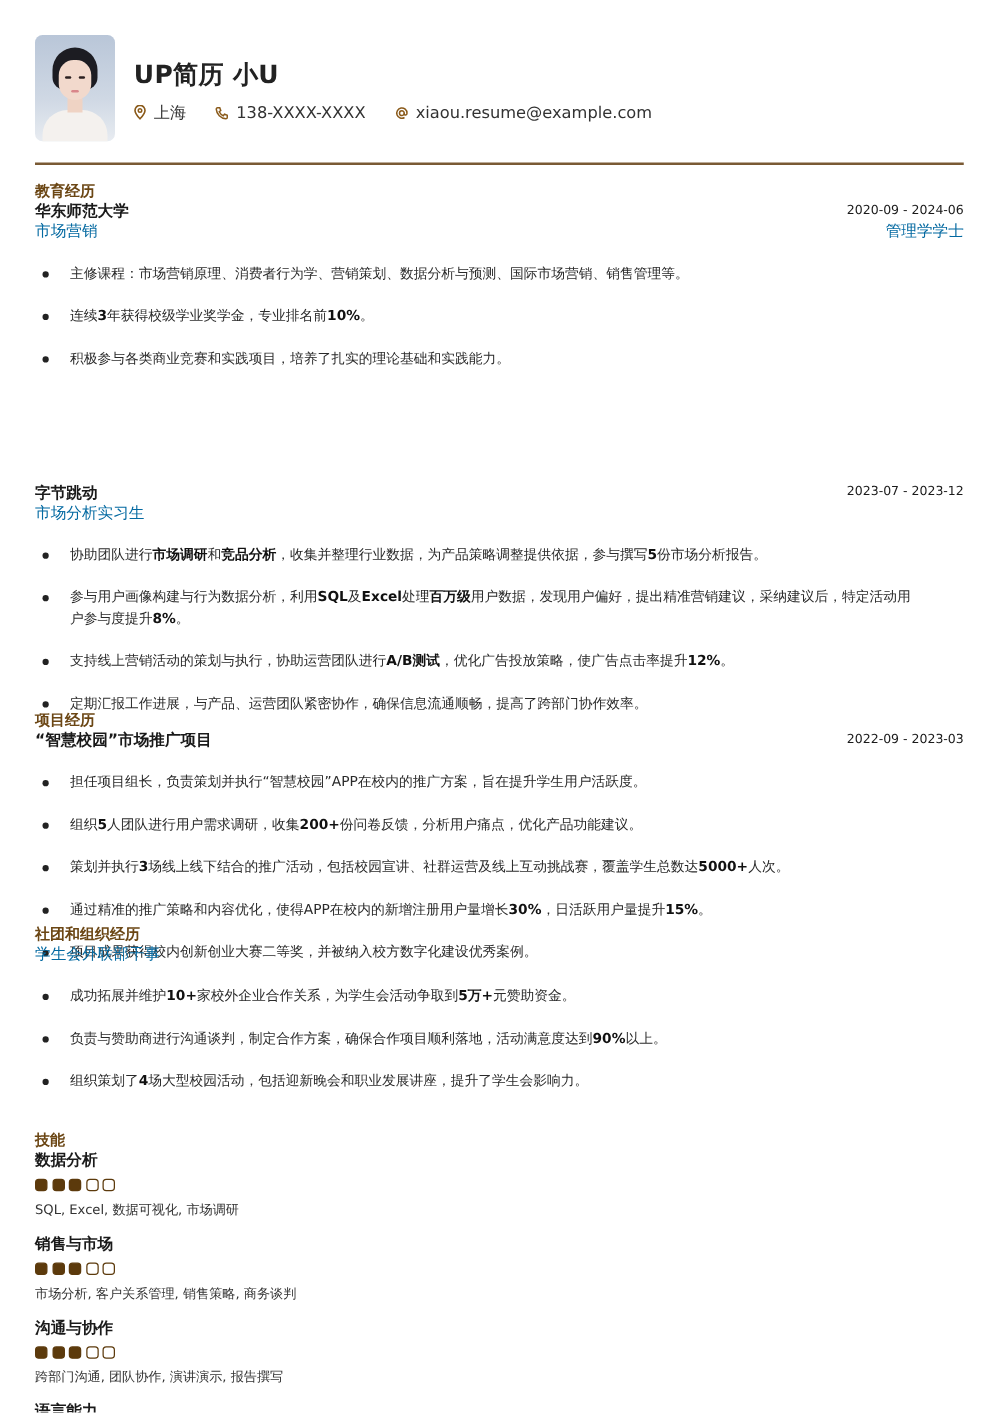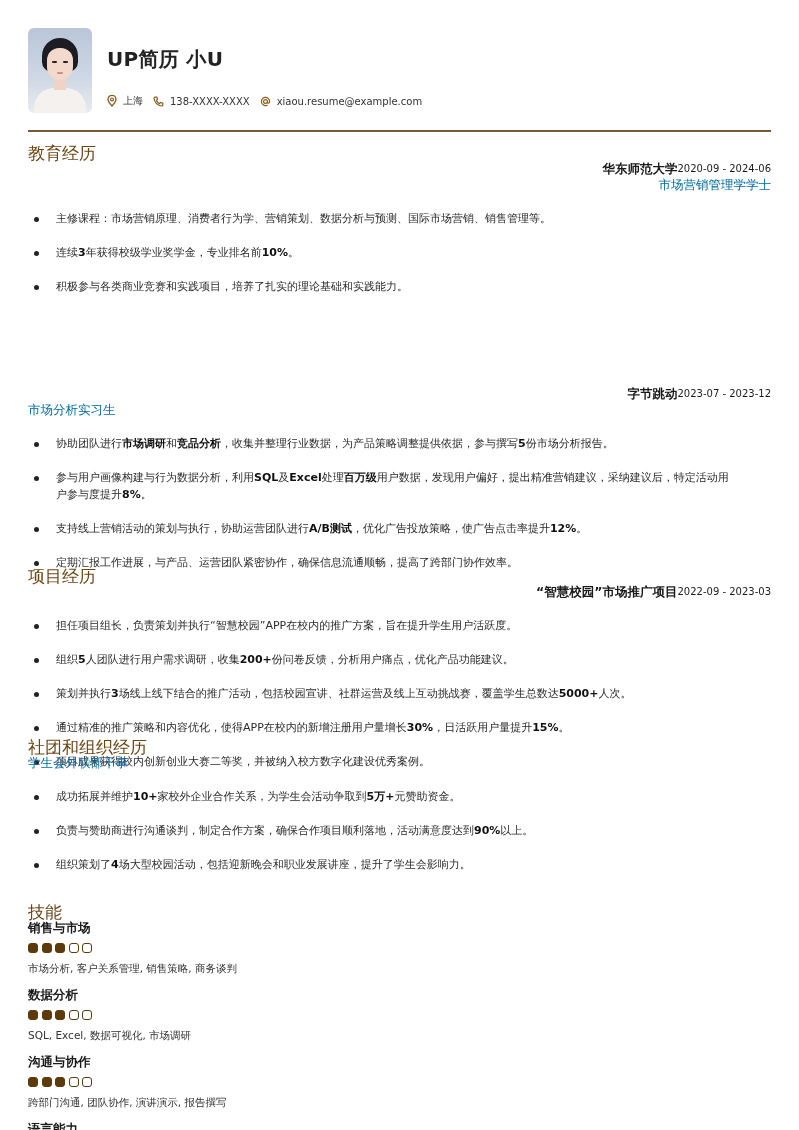--- a/index.html
+++ b/index.html
@@ -35,33 +35,33 @@
     .avatar .neck { position: absolute; left: 26px; top: 50px; width: 12px; height: 12px; background: #efd3c4; }
     .avatar .body {
       position: absolute; left: 6px; top: 60px; width: 52px; height: 30px;
       border-radius: 20px 20px 0 0; background: #f4f1ee;
     }
     .name {
       position: absolute; left: 79px; top: 46px;
       font-size: 20px; font-weight: bold; color: #222; letter-spacing: 0.3px;
     }
     .contacts {
-      position: absolute; left: 79px; top: 94px; display: flex; align-items: center;
-      font-size: 10px; color: #333;
+      position: absolute; left: 79px; top: 81px; display: flex; align-items: center;
+      font-size: 13px; color: #333; gap: 13px;
     }
     .contact { display: flex; align-items: center; margin-right: 10px; }
     .contact .ic { color: #8a5a1a; margin-right: 6px; display: inline-flex; }
     .divider {
       position: absolute; left: 0; top: 130px; width: 743px; height: 1.5px; background: #7a5a34;
     }
 
     
     .section { position: absolute; left: 0; width: 743px; }
-    .sec-title { font-size: 17px; font-weight: normal; color: #6b4614; line-height: 16px; }
-    .row { display: flex; justify-content: flex-end; line-height: 16px; }
+    .sec-title { font-size: 12px; font-weight: bold; color: #6b4614; line-height: 16px; }
+    .row { display: flex; justify-content: space-between; line-height: 16px; }
     .org { font-size: 12.5px; font-weight: bold; color: #1a1a1a; }
     .date { font-size: 10px; font-weight: normal; color: #1a1a1a; }
     .sub { font-size: 12.5px; color: #0369a1; line-height: 16px; }
     .bullets { list-style: none; margin-top: 6px; }
     .bullets li {
       position: relative; padding-left: 28px; font-size: 11px; color: #2a2a2a;
       line-height: 17px; margin-bottom: 7px; padding-right: 40px; margin-top: 17px;
     }
     .bullets li::before {
       content: ""; position: absolute; left: 6px; top: 7px; width: 5px; height: 5px;
@@ -181,42 +181,42 @@
         <li>成功拓展并维护<b>10+</b>家校外企业合作关系，为学生会活动争取到<b>5万+</b>元赞助资金。</li>
         <li>负责与赞助商进行沟通谈判，制定合作方案，确保合作项目顺利落地，活动满意度达到<b>90%</b>以上。</li>
         <li>组织策划了<b>4</b>场大型校园活动，包括迎新晚会和职业发展讲座，提升了学生会影响力。</li>
       </ul>
   </div>
 
   <div class="section" style="top:904px;">
     <div class="sec-title">技能</div>
     <div id="skills-list">
         <div class="skill-block">
+          <div class="skill-name">数据分析</div>
+          <div class="dots">
+            <span class="dot on"></span>
+            <span class="dot on"></span>
+            <span class="dot on"></span>
+            <span class="dot"></span>
+            <span class="dot"></span>
+          </div>
+          <div class="skill-tags">SQL, Excel, 数据可视化, 市场调研</div>
+        </div>
+        <div class="skill-block">
           <div class="skill-name">销售与市场</div>
           <div class="dots">
             <span class="dot on"></span>
             <span class="dot on"></span>
             <span class="dot on"></span>
             <span class="dot"></span>
             <span class="dot"></span>
           </div>
           <div class="skill-tags">市场分析, 客户关系管理, 销售策略, 商务谈判</div>
         </div>
         <div class="skill-block">
-          <div class="skill-name">数据分析</div>
-          <div class="dots">
-            <span class="dot on"></span>
-            <span class="dot on"></span>
-            <span class="dot on"></span>
-            <span class="dot"></span>
-            <span class="dot"></span>
-          </div>
-          <div class="skill-tags">SQL, Excel, 数据可视化, 市场调研</div>
-        </div>
-        <div class="skill-block">
           <div class="skill-name">沟通与协作</div>
           <div class="dots">
             <span class="dot on"></span>
             <span class="dot on"></span>
             <span class="dot on"></span>
             <span class="dot"></span>
             <span class="dot"></span>
           </div>
           <div class="skill-tags">跨部门沟通, 团队协作, 演讲演示, 报告撰写</div>
         </div>

